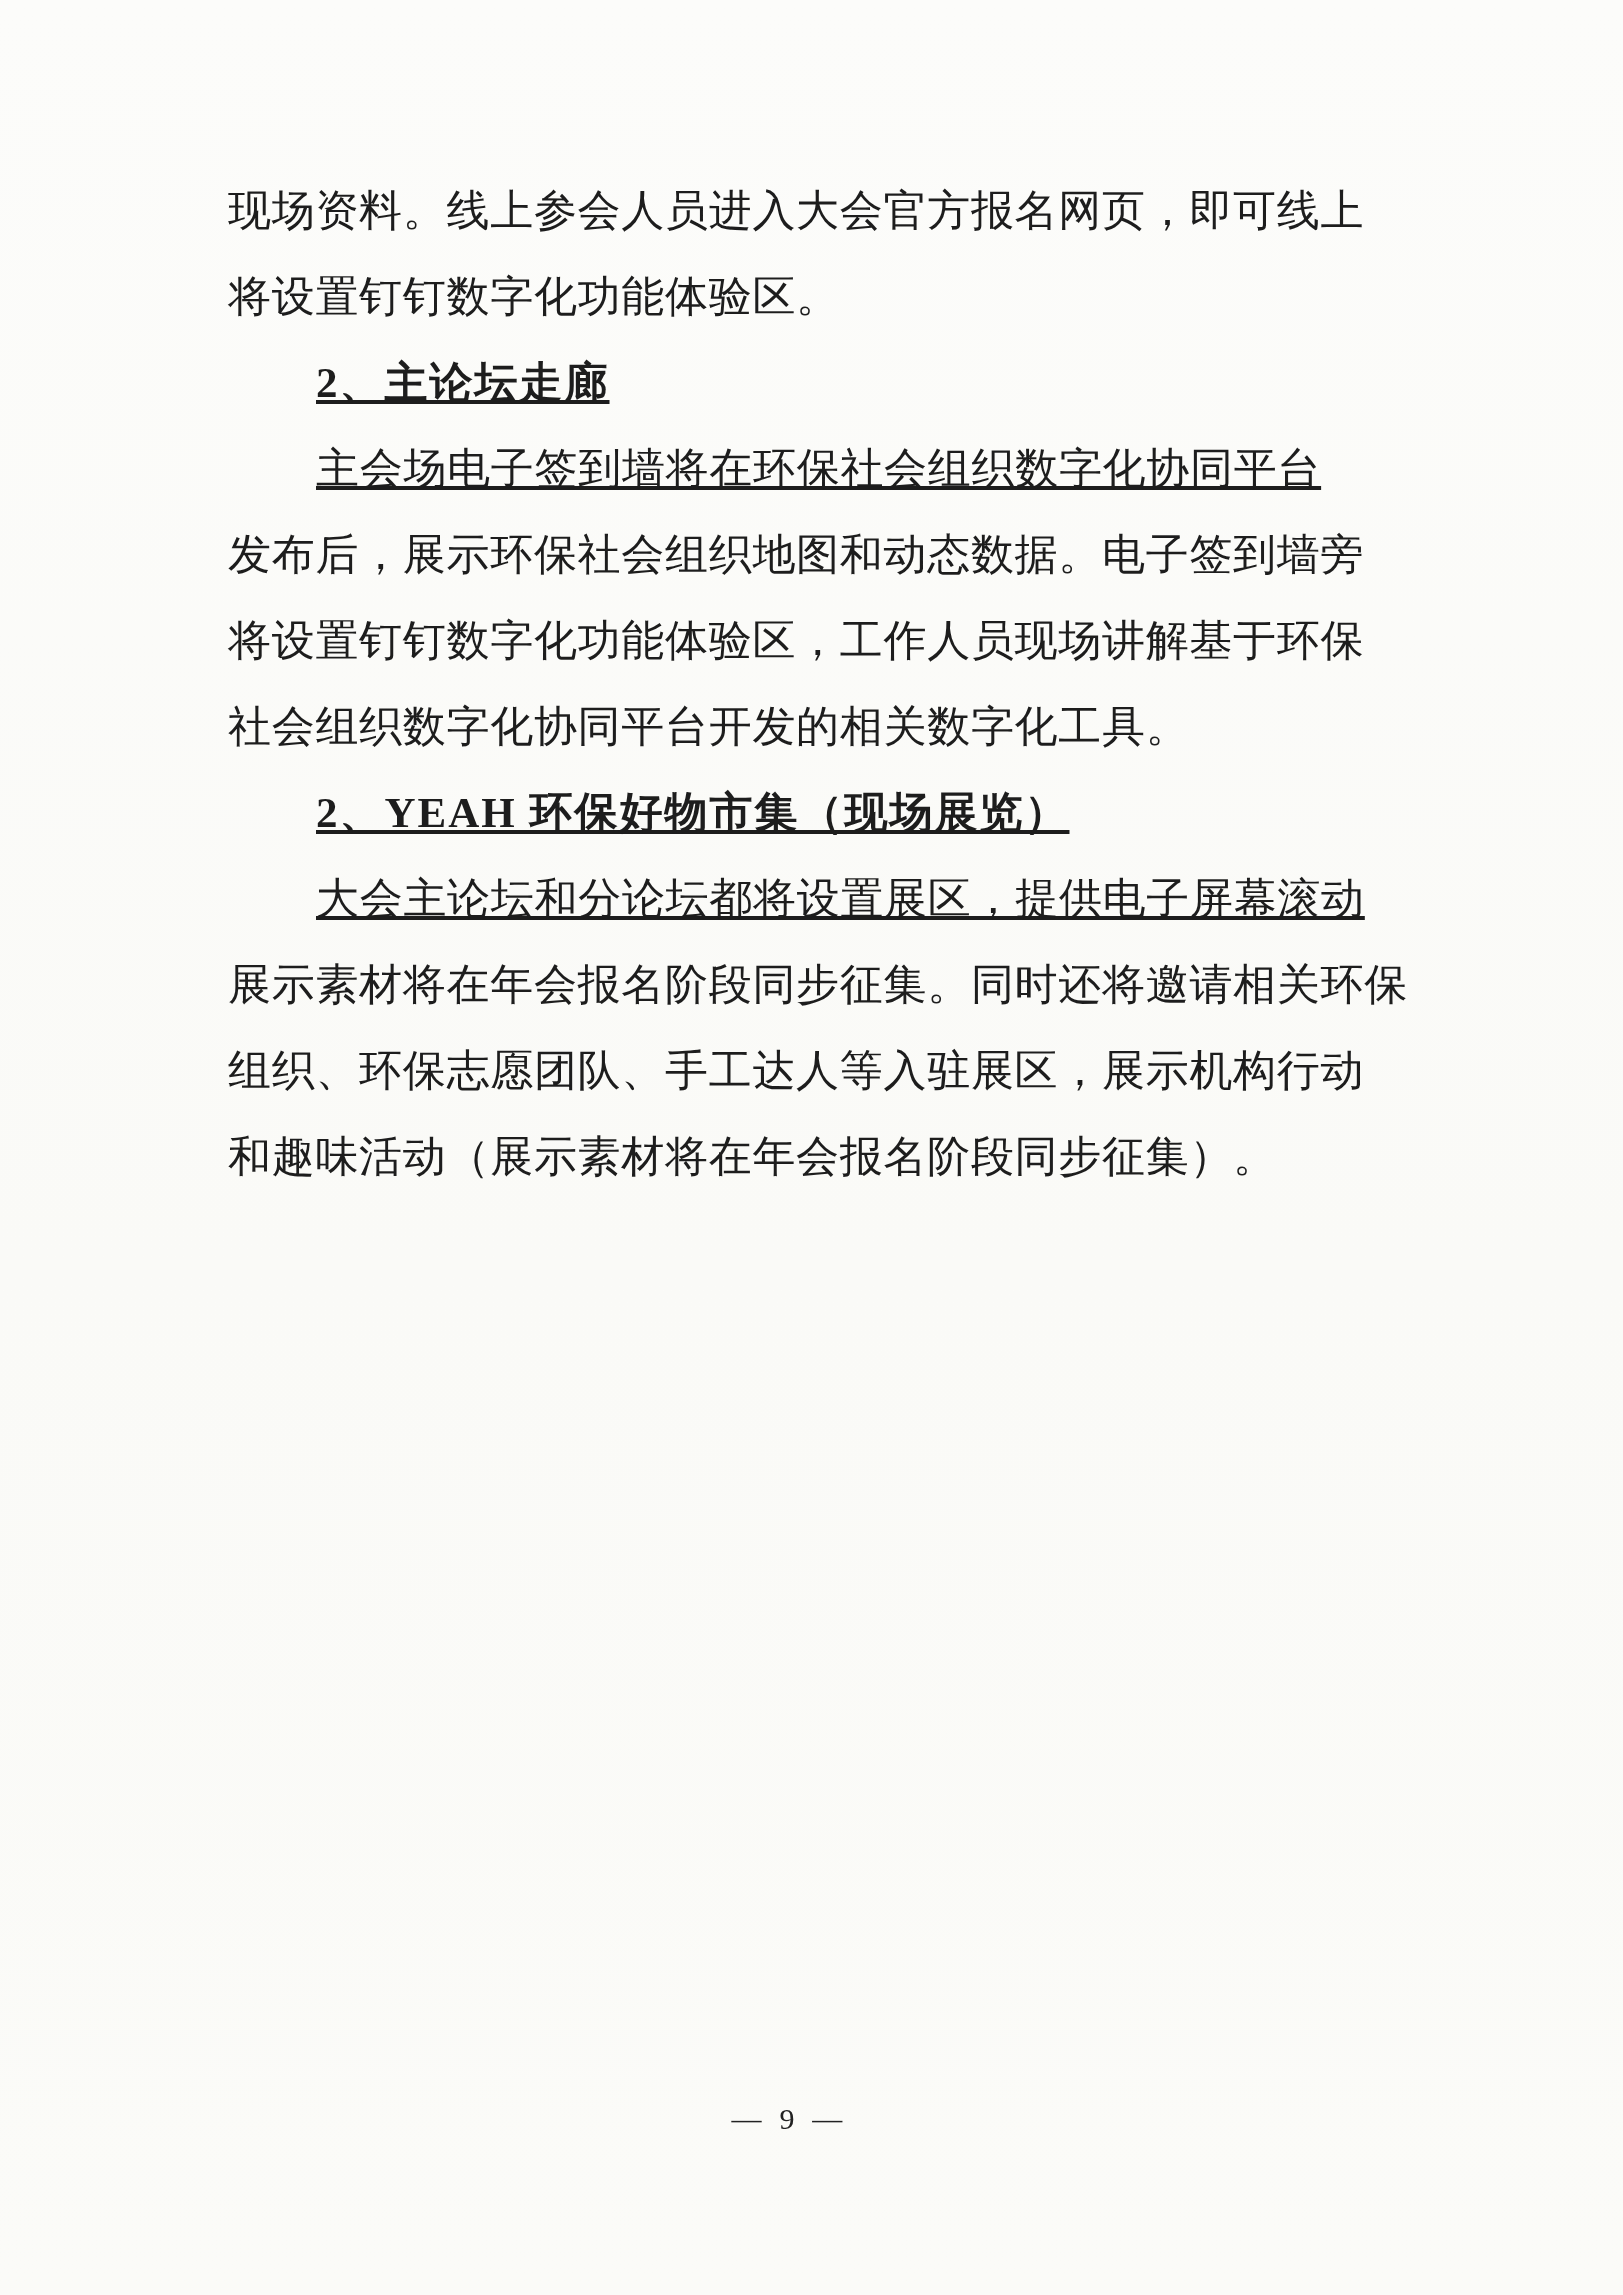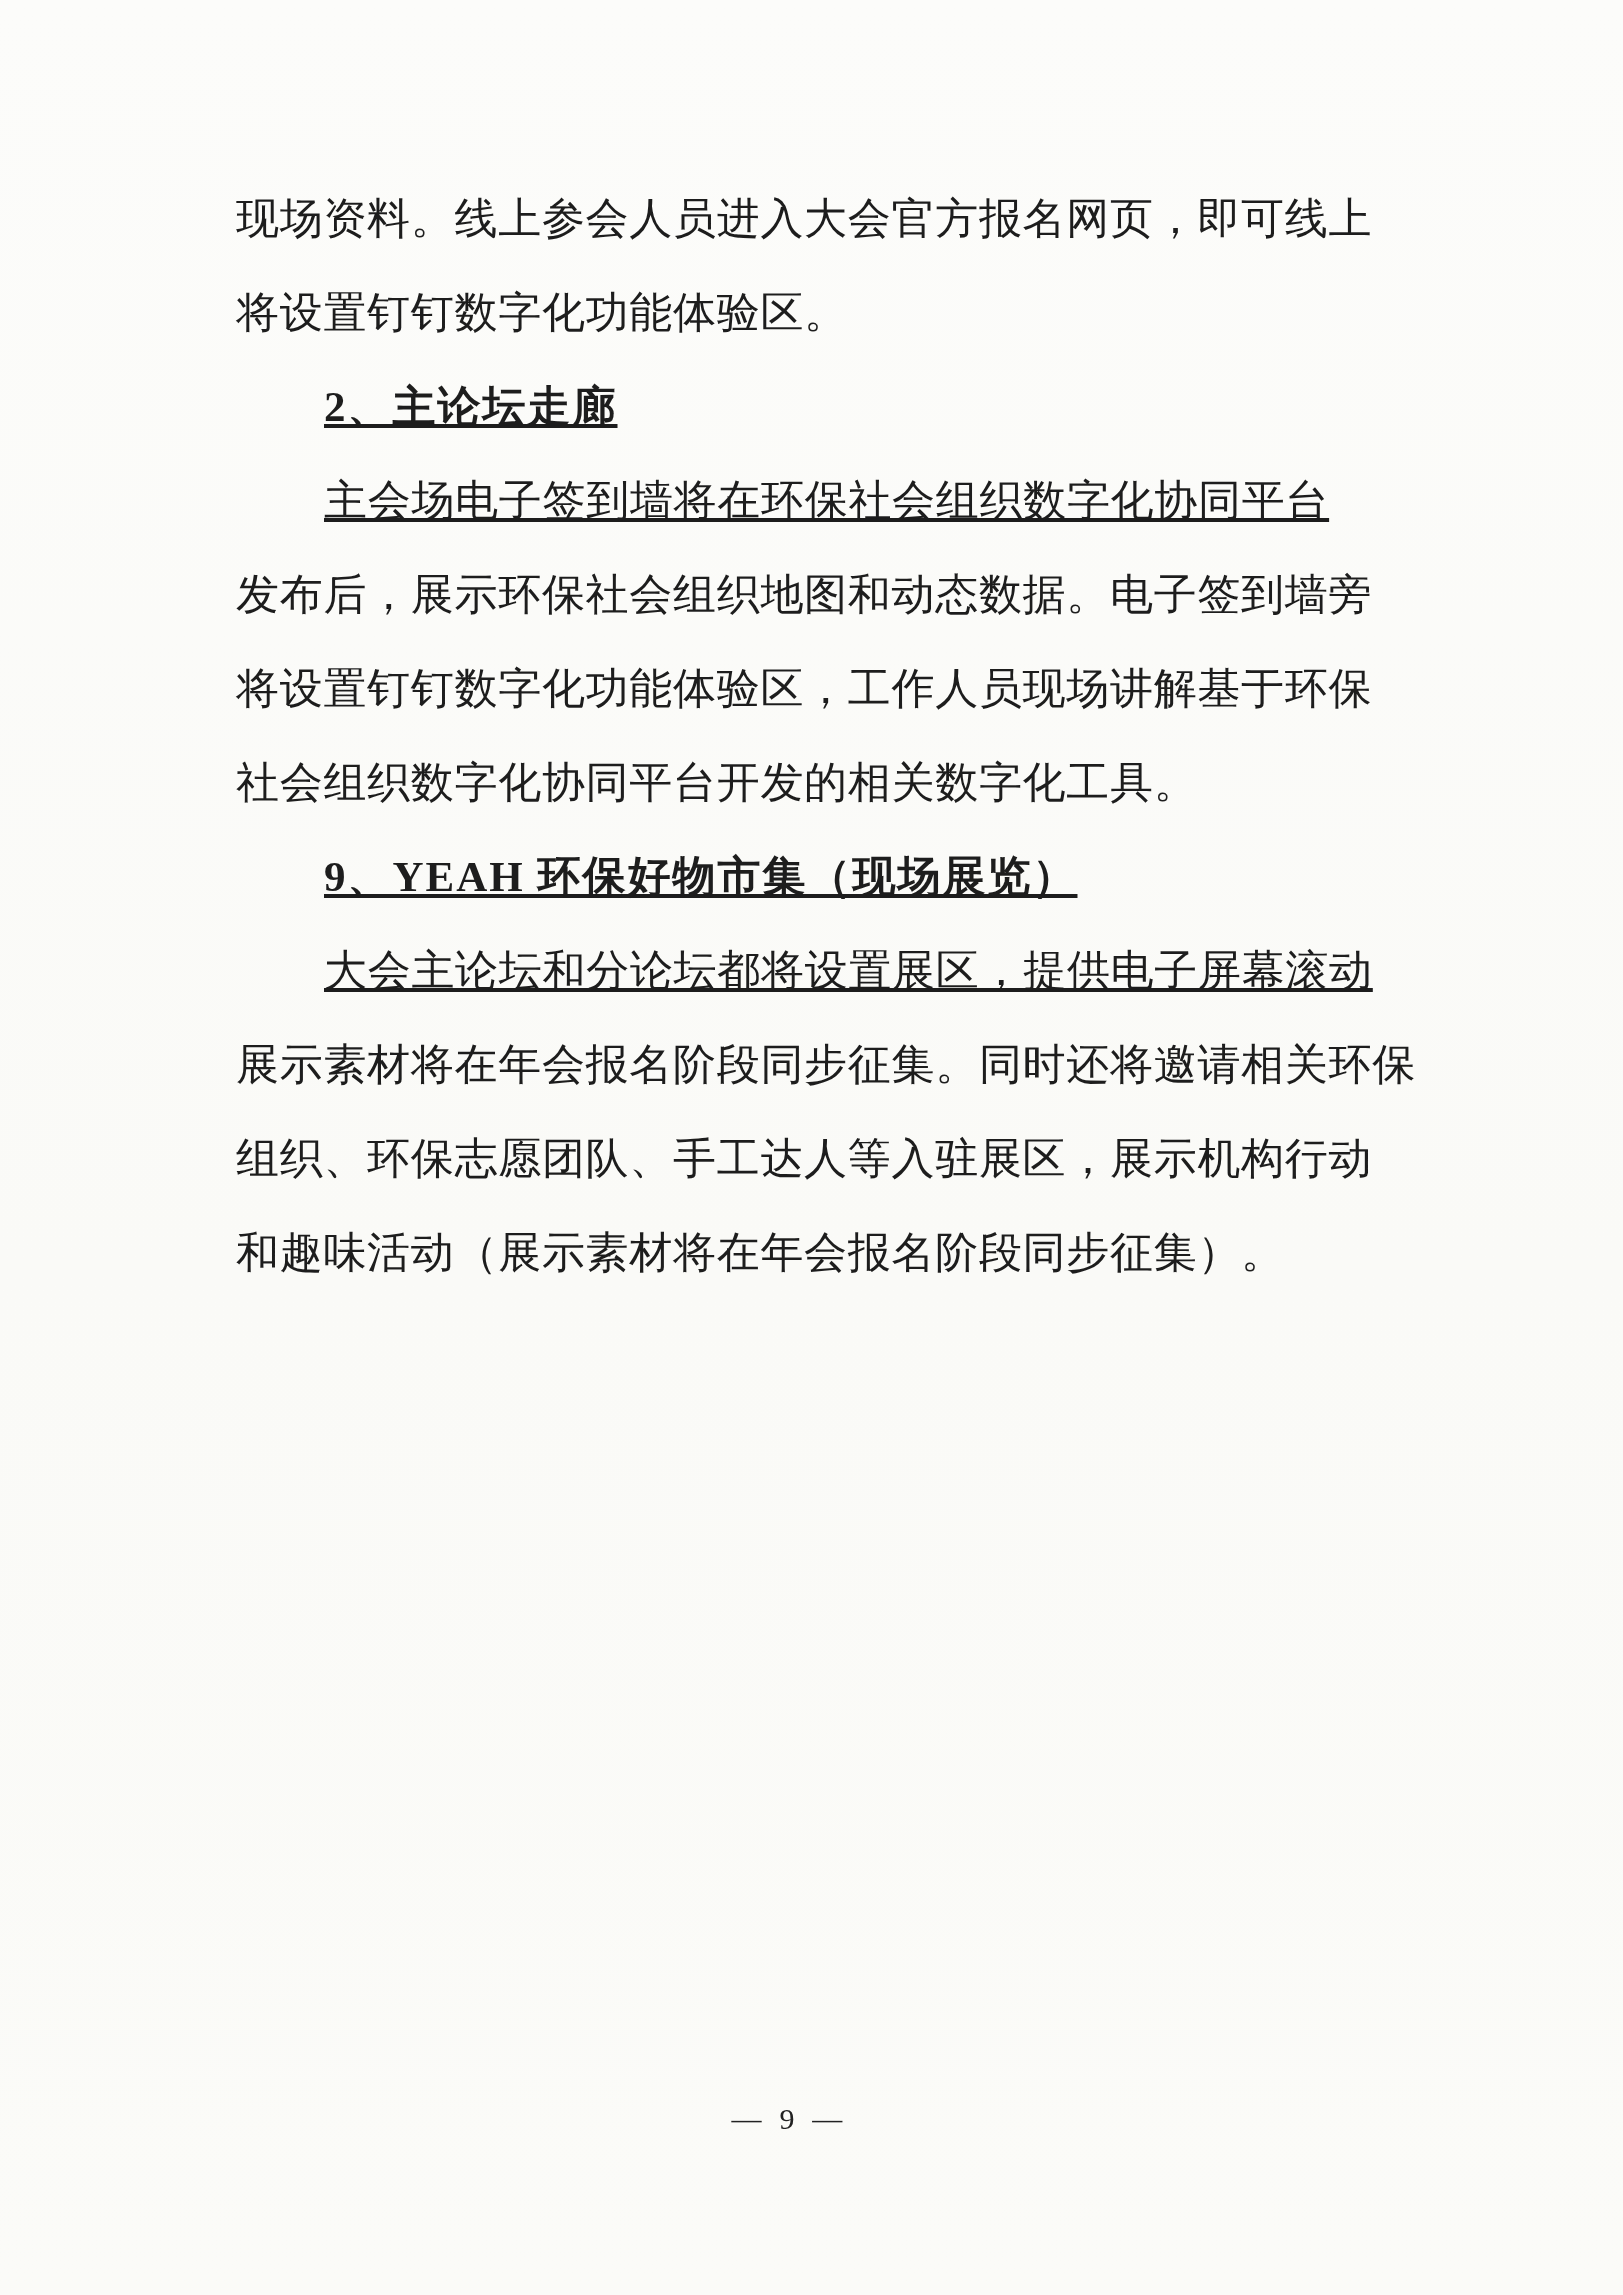--- a/index.html
+++ b/index.html
@@ -15,21 +15,21 @@
     background: linear-gradient(180deg, #fcfcfa 0%, #fafaf7 55%, #fbfbf8 100%);
     color: #1d1d1d;
     font-family: "Liberation Serif", "DejaVu Serif", serif;
     overflow: hidden;
   }
   .content {
     padding: 168px 0 0 228px;
     width: 1165px;
   }
   .line {
-    margin: 8px;
+    margin: 0;
     font-size: 43px;
     line-height: 86px;
     letter-spacing: 0.7px;
     white-space: pre;
     font-weight: normal;
   }
   .line.indent {
     text-indent: 88px;
     text-decoration: underline;
   }
@@ -53,21 +53,21 @@
 
 <div class="page">
   <main class="content">
     <p class="line body">现场资料。线上参会人员进入大会官方报名网页，即可线上</p>
     <p class="line body">将设置钉钉数字化功能体验区。</p>
     <p class="line heading indent">2、主论坛走廊</p>
     <p class="line body indent">主会场电子签到墙将在环保社会组织数字化协同平台</p>
     <p class="line body">发布后，展示环保社会组织地图和动态数据。电子签到墙旁</p>
     <p class="line body">将设置钉钉数字化功能体验区，工作人员现场讲解基于环保</p>
     <p class="line body">社会组织数字化协同平台开发的相关数字化工具。</p>
-    <p class="line heading indent">9、YEAH 环保好物市集（现场展览）</p>
+    <p class="line heading indent">2、YEAH 环保好物市集（现场展览）</p>
     <p class="line body indent">大会主论坛和分论坛都将设置展区，提供电子屏幕滚动</p>
     <p class="line body">展示素材将在年会报名阶段同步征集。同时还将邀请相关环保</p>
     <p class="line body">组织、环保志愿团队、手工达人等入驻展区，展示机构行动</p>
     <p class="line body">和趣味活动（展示素材将在年会报名阶段同步征集）。</p>
   </main>
 
   <footer class="page-footer">— 9 —</footer>
 </div>
 
 

